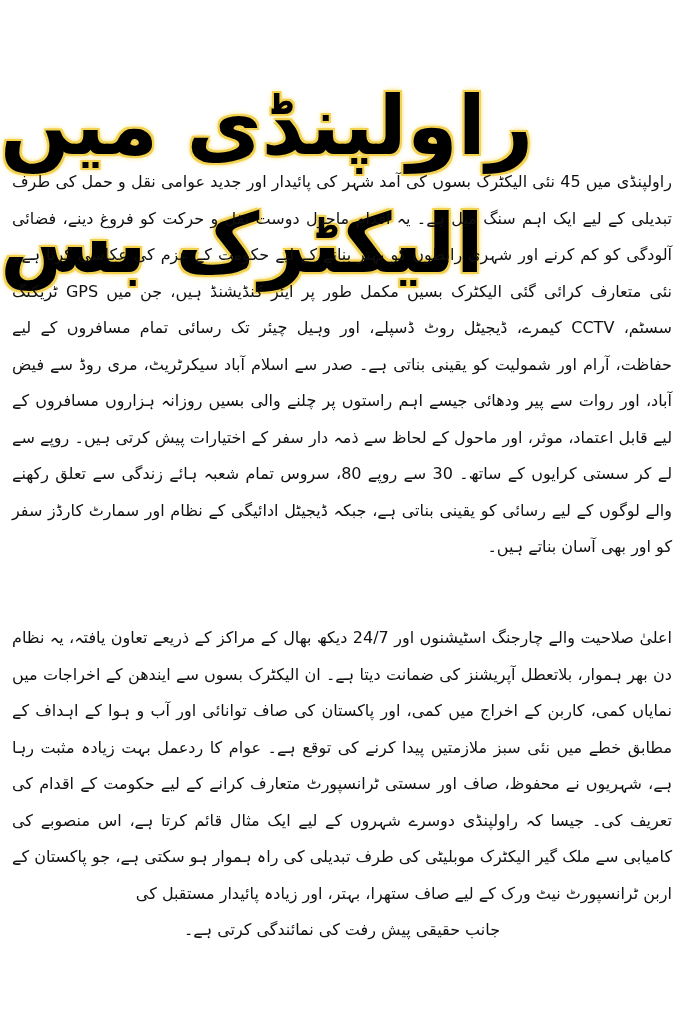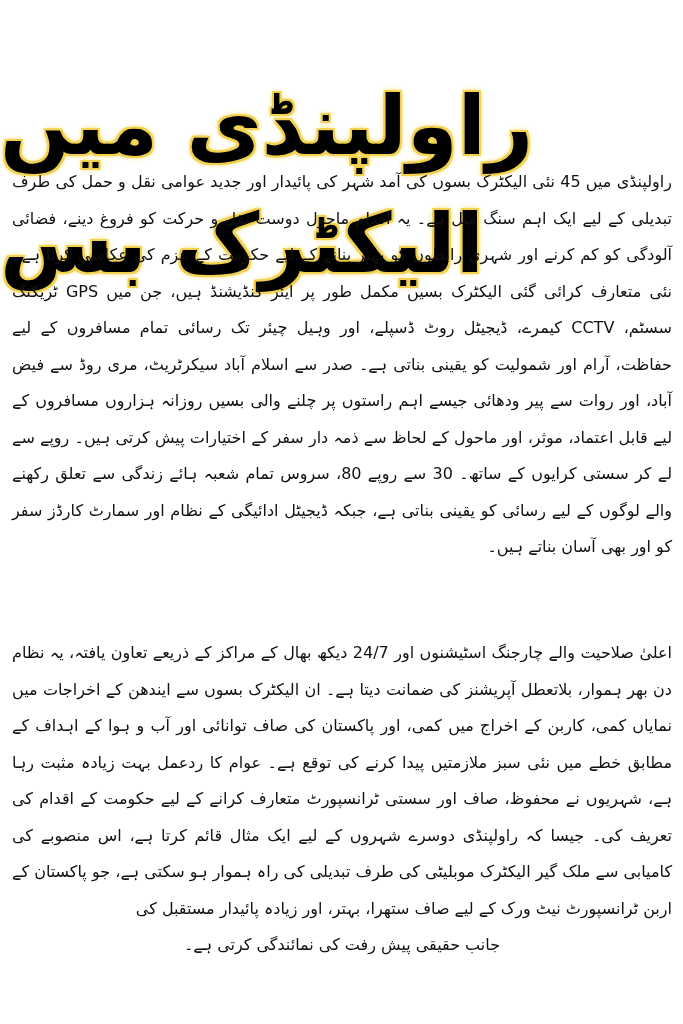--- a/index.html
+++ b/index.html
@@ -13,21 +13,21 @@
       text-shadow: 0 0 3px #f2cf4a, 0 0 5px #f2cf4a, 0 0 7px #f7dd6a, 2px 2px 0 #f2cf4a, -2px -2px 0 #f2cf4a, 2px -2px 0 #f2cf4a, -2px 2px 0 #f2cf4a;
       letter-spacing: 2px;
     }
     .para {
       position: absolute; left: 12px; width: 660px;
       direction: rtl; text-align: justify; text-align-last: right;
       font-family: "DejaVu Sans", sans-serif; font-size: 16px;
       line-height: 36.5px; color: #111111;
     }
     .p1 { top: 148px; }
-    .p2 { top: 620px; margin-top: 15px; }
+    .p2 { top: 620px; }
     .p2 .centered-tail { display: block; text-align: center; text-align-last: center; }
   </style>
 </head>
 <body>
 
 <div class="page">
   <h1 class="title">راولپنڈی میں الیکٹرک بس</h1>
   <p class="para p1">راولپنڈی میں 45 نئی الیکٹرک بسوں کی آمد شہر کی پائیدار اور جدید عوامی نقل و حمل کی طرف تبدیلی کے لیے ایک اہم سنگ میل ہے۔ یہ اقدام ماحول دوست نقل و حرکت کو فروغ دینے، فضائی آلودگی کو کم کرنے اور شہری رابطوں کو بہتر بنانے کے لیے حکومت کے عزم کی عکاسی کرتا ہے۔ نئی متعارف کرائی گئی الیکٹرک بسیں مکمل طور پر ایئر کنڈیشنڈ ہیں، جن میں GPS ٹریکنگ سسٹم، CCTV کیمرے، ڈیجیٹل روٹ ڈسپلے، اور وہیل چیئر تک رسائی تمام مسافروں کے لیے حفاظت، آرام اور شمولیت کو یقینی بناتی ہے۔ صدر سے اسلام آباد سیکرٹریٹ، مری روڈ سے فیض آباد، اور روات سے پیر ودھائی جیسے اہم راستوں پر چلنے والی بسیں روزانہ ہزاروں مسافروں کے لیے قابل اعتماد، موثر، اور ماحول کے لحاظ سے ذمہ دار سفر کے اختیارات پیش کرتی ہیں۔ روپے سے لے کر سستی کرایوں کے ساتھ۔ 30 سے روپے 80، سروس تمام شعبہ ہائے زندگی سے تعلق رکھنے والے لوگوں کے لیے رسائی کو یقینی بناتی ہے، جبکہ ڈیجیٹل ادائیگی کے نظام اور سمارٹ کارڈز سفر کو اور بھی آسان بناتے ہیں۔</p>
   <div class="para p2">
     <span>اعلیٰ صلاحیت والے چارجنگ اسٹیشنوں اور 24/7 دیکھ بھال کے مراکز کے ذریعے تعاون یافتہ، یہ نظام دن بھر ہموار، بلاتعطل آپریشنز کی ضمانت دیتا ہے۔ ان الیکٹرک بسوں سے ایندھن کے اخراجات میں نمایاں کمی، کاربن کے اخراج میں کمی، اور پاکستان کی صاف توانائی اور آب و ہوا کے اہداف کے مطابق خطے میں نئی سبز ملازمتیں پیدا کرنے کی توقع ہے۔ عوام کا ردعمل بہت زیادہ مثبت رہا ہے، شہریوں نے محفوظ، صاف اور سستی ٹرانسپورٹ متعارف کرانے کے لیے حکومت کے اقدام کی تعریف کی۔ جیسا کہ راولپنڈی دوسرے شہروں کے لیے ایک مثال قائم کرتا ہے، اس منصوبے کی کامیابی سے ملک گیر الیکٹرک موبلیٹی کی طرف تبدیلی کی راہ ہموار ہو سکتی ہے، جو پاکستان کے اربن ٹرانسپورٹ نیٹ ورک کے لیے صاف ستھرا، بہتر، اور زیادہ پائیدار مستقبل کی</span>

